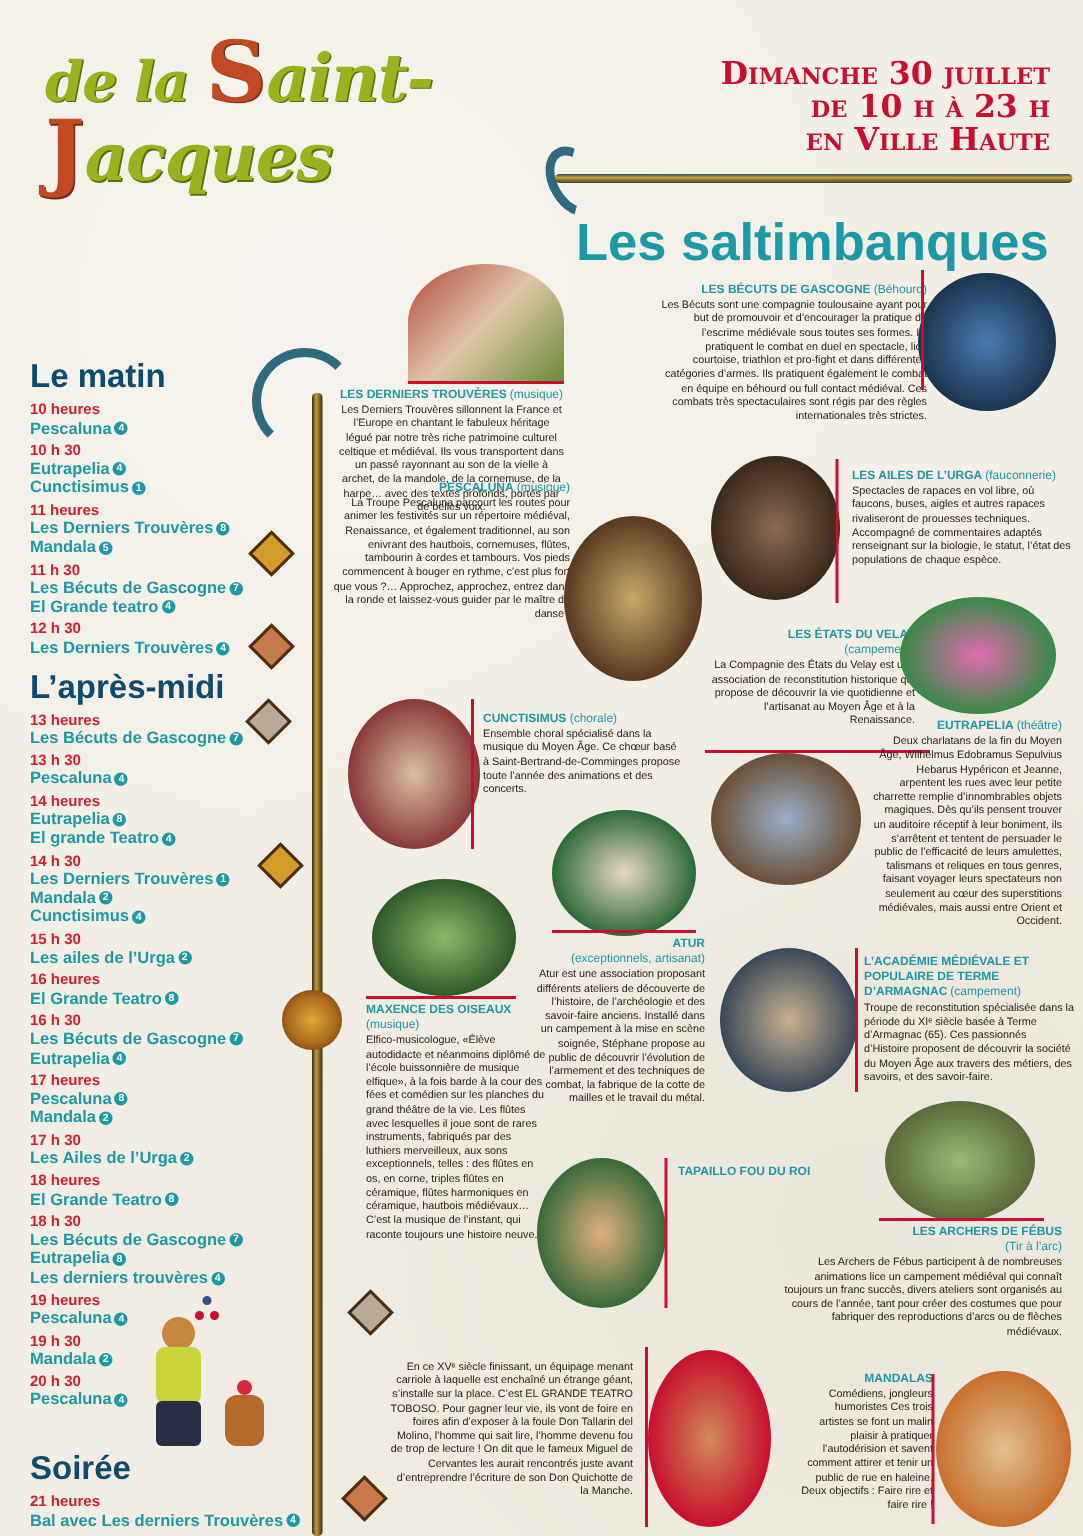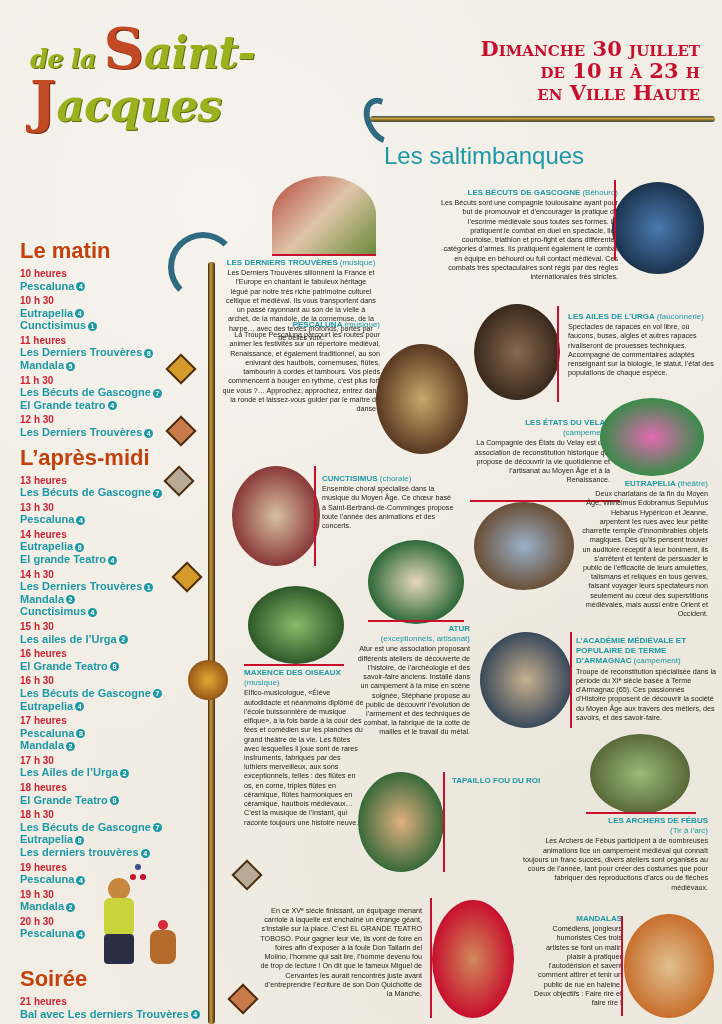--- a/index.html
+++ b/index.html
@@ -12,35 +12,35 @@
     font-family:"Liberation Sans", sans-serif;
     color:#2b2118;
   }
   .abs { position:absolute; }
 
   
   .title { left:30px; top:22px; width:350px; font-family:"DejaVu Serif", serif; font-weight:bold; line-height:0.95; }
   .title .line { display:block; white-space:nowrap; }
   .title .cap { color:#c14a24; font-size:56px; text-shadow:1px 1px 0 #7a2a10; }
   .title .grn { color:#9bb21f; font-size:44px; font-style:italic; text-shadow:1px 1px 0 #5e6f10; letter-spacing:-1px; }
-  .title .sm { font-size:26px; }
+  .title .sm { font-size:37px; }
 
   .date { right:22px; top:38px; text-align:right; font-family:"DejaVu Serif", serif; font-weight:bold; color:#c8102e; font-size:21px; line-height:1.05; font-variant:small-caps; }
   .date div { white-space:nowrap; }
 
   
   .hbar { left:370px; top:116px; width:345px; height:6px; background:linear-gradient(#2f4a5a,#caa23a 40%,#8a6b1f 70%,#2f4a5a); border-radius:3px; }
   .vbar { left:208px; top:262px; width:7px; height:762px; background:linear-gradient(90deg,#3b2a18,#c89a3a 40%,#8a6524 70%,#3b2a18); border-radius:3px; }
   .hook { border:6px solid #2f6a80; border-right-color:transparent; border-bottom-color:transparent; border-radius:50%; }
   .leaf { width:22px; height:22px; transform:rotate(45deg); border:2px solid #4a2e14; }
-  .salt-title { left:384px; top:142px; font-size:24px; color:#1d98a6; font-weight:normal; }
+  .salt-title { left:384px; top:142px; font-size:35px; color:#1d98a6; font-weight:bold; }
 
   
   .schedule { left:20px; top:232px; width:190px; }
-  .sched-h { font-size:22px; color:#c2410c; font-weight:bold; margin:6px 0 4px; }
+  .sched-h { font-size:22px; color:#0c4a6e; font-weight:bold; margin:6px 0 4px; }
   .slot { margin-bottom:3px; }
   .time { color:#d01f2f; font-size:10px; font-weight:bold; line-height:1.15; }
   .act { color:#1d98a6; font-size:11px; font-weight:bold; line-height:1.15; white-space:nowrap; }
   .badge { display:inline-block; width:9px; height:9px; border-radius:50%; background:#1d98a6; color:#fff; font-size:7px; line-height:9px; text-align:center; margin-left:2px; vertical-align:middle; }
 
   
   .card { font-size:7.2px; line-height:1.28; color:#2b2118; }
   .card .nm { color:#1d98a6; font-weight:bold; font-size:8px; text-transform:uppercase; }
   .card .tp { color:#1d98a6; font-weight:normal; text-transform:none; }
   .r { text-align:right; }

